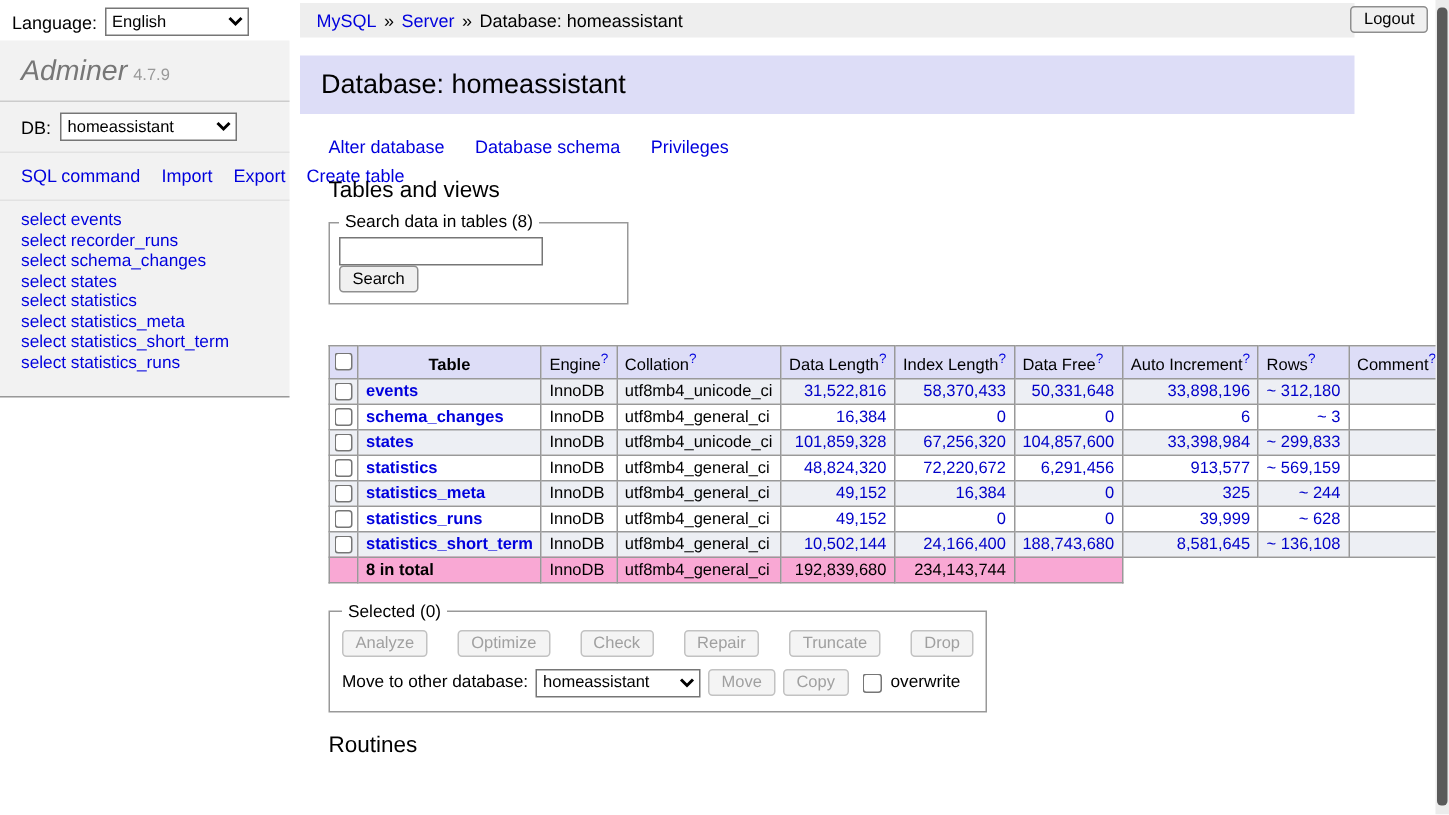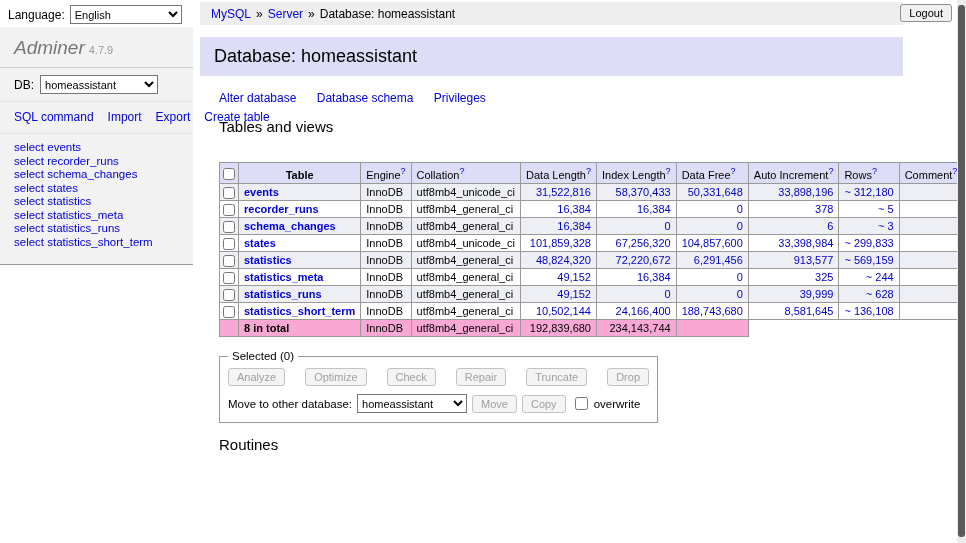--- a/index.html
+++ b/index.html
@@ -6,21 +6,21 @@
   body{
     width:966px;height:543px;position:relative;overflow:hidden;background:#fff;
     font-family:"Liberation Sans",sans-serif;font-size:12px;color:#000;
   }
   a{color:#0000dd;text-decoration:none;cursor:pointer;}
   select{font-size:11px;height:19px;border:1px solid #767676;background:#fff;}
   button{font-family:"Liberation Sans",sans-serif;}
 
   
   .lang-row{position:absolute;top:5px;left:8px;display:flex;align-items:center;gap:5px;}
-  .lang-row select{width:112px;}
+  .lang-row select{width:96px;}
   .logout-btn{position:absolute;top:4px;right:14px;padding:2px 8px;font-size:11px;
     background:#f0f0f0;border:1px solid #8f8f8f;border-radius:3px;cursor:pointer;}
   .breadcrumb{position:absolute;left:200px;top:2px;width:703px;height:23px;background:#eeeeee;
     display:flex;align-items:center;gap:5px;padding:0 11px;box-sizing:border-box;}
 
   
   .sidebar{position:absolute;left:0;top:27px;width:193px;background:#f2f2f2;
     border-bottom:1px solid #999;padding-bottom:6px;box-sizing:border-box;}
   .h1{padding:10px 14px 8px;border-bottom:1px solid #cccccc;}
   .h1 .app{font-size:19px;font-style:italic;color:#777;}
@@ -110,36 +110,41 @@
   <div class="main-links">
     <a>SQL command</a><a>Import</a><a>Export</a><a>Create table</a>
   </div>
   <div class="table-list">
     <a>select events</a>
     <a>select recorder_runs</a>
     <a>select schema_changes</a>
     <a>select states</a>
     <a>select statistics</a>
     <a>select statistics_meta</a>
+    <a>select statistics_short_term</a>
     <a>select statistics_runs</a>
-    <a>select statistics_short_term</a>
   </div>
 </div>
 
 <div class="content">
   <h2>Database: homeassistant</h2>
 
   <div class="nav-links">
     <a>Alter database</a>
     <a>Database schema</a>
     <a>Privileges</a>
   </div>
 
   <h3>Tables and views</h3>
 
+  <fieldset class="search-fieldset">
+    <legend>Search data in tables (8)</legend>
+    <input type="text" value="" style="">
+    <button class="btn">Search</button>
+  </fieldset>
 
   <table class="tables">
     <thead>
       <tr>
         <th class="c"><input type="checkbox" style=""></th>
         <th class="tcol"><span>Table</span><sup></sup></th>
         <th><span>Engine</span><sup>?</sup></th>
         <th><span>Collation</span><sup>?</sup></th>
         <th><span>Data Length</span><sup>?</sup></th>
         <th><span>Index Length</span><sup>?</sup></th>
@@ -153,32 +158,20 @@
       <tr>
         <td class="c"><input type="checkbox" style=""></td>
         <th><a>events</a></th>
         <td>InnoDB</td>
         <td>utf8mb4_unicode_ci</td>
         <td class="num">31,522,816</td>
         <td class="num">58,370,433</td>
         <td class="num">50,331,648</td>
         <td class="num">33,898,196</td>
         <td class="num"><a>~ 312,180</a></td>
-        <td class="comment"></td>
-      </tr>
-      <tr>
-        <td class="c"><input type="checkbox" style=""></td>
-        <th><a>recorder_runs</a></th>
-        <td>InnoDB</td>
-        <td>utf8mb4_general_ci</td>
-        <td class="num">16,384</td>
-        <td class="num">16,384</td>
-        <td class="num">0</td>
-        <td class="num">378</td>
-        <td class="num"><a>~ 5</a></td>
         <td class="comment"></td>
       </tr>
       <tr>
         <td class="c"><input type="checkbox" style=""></td>
         <th><a>schema_changes</a></th>
         <td>InnoDB</td>
         <td>utf8mb4_general_ci</td>
         <td class="num">16,384</td>
         <td class="num">0</td>
         <td class="num">0</td>

